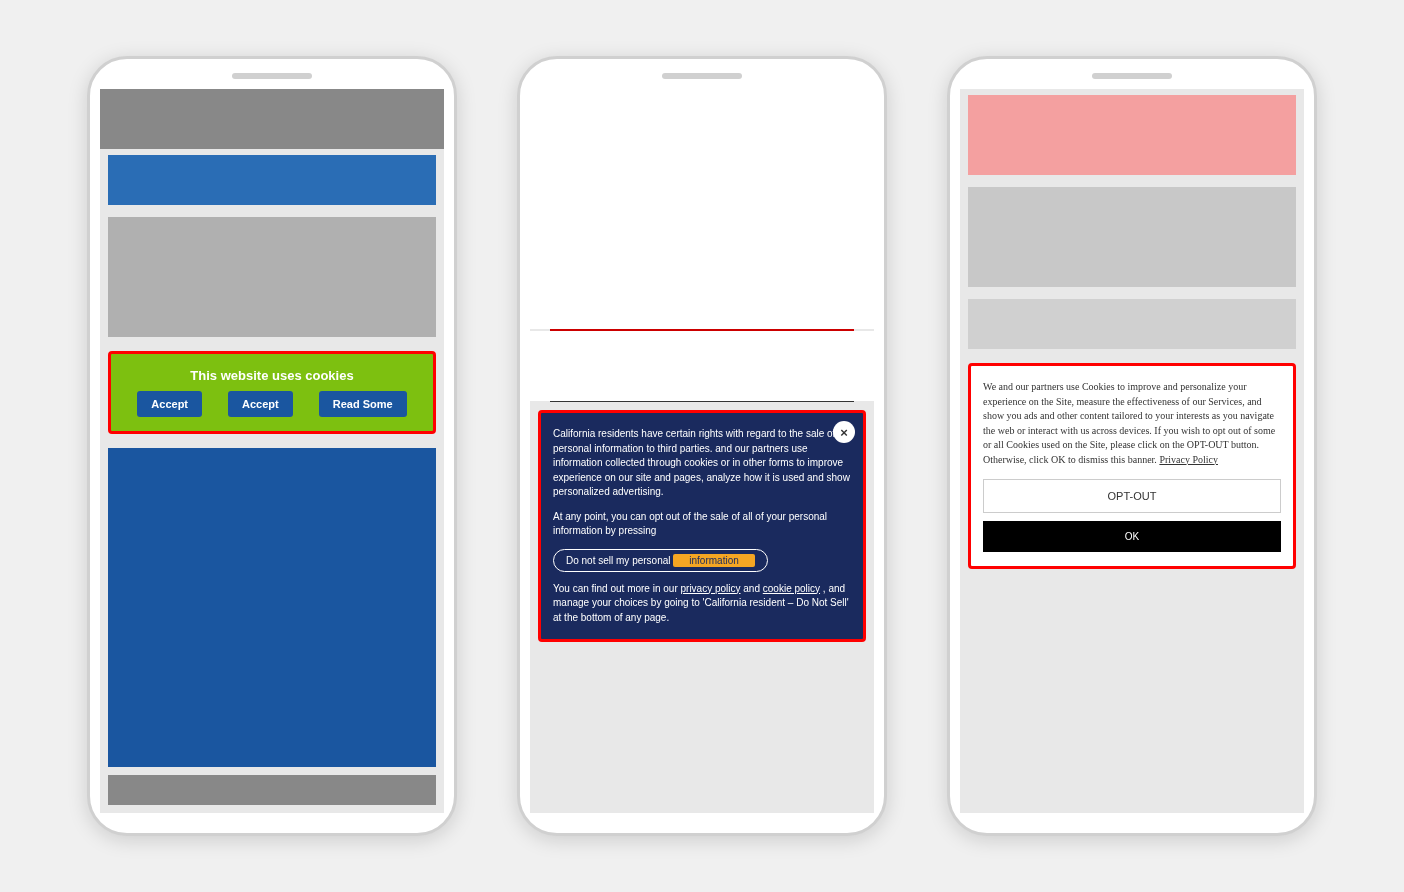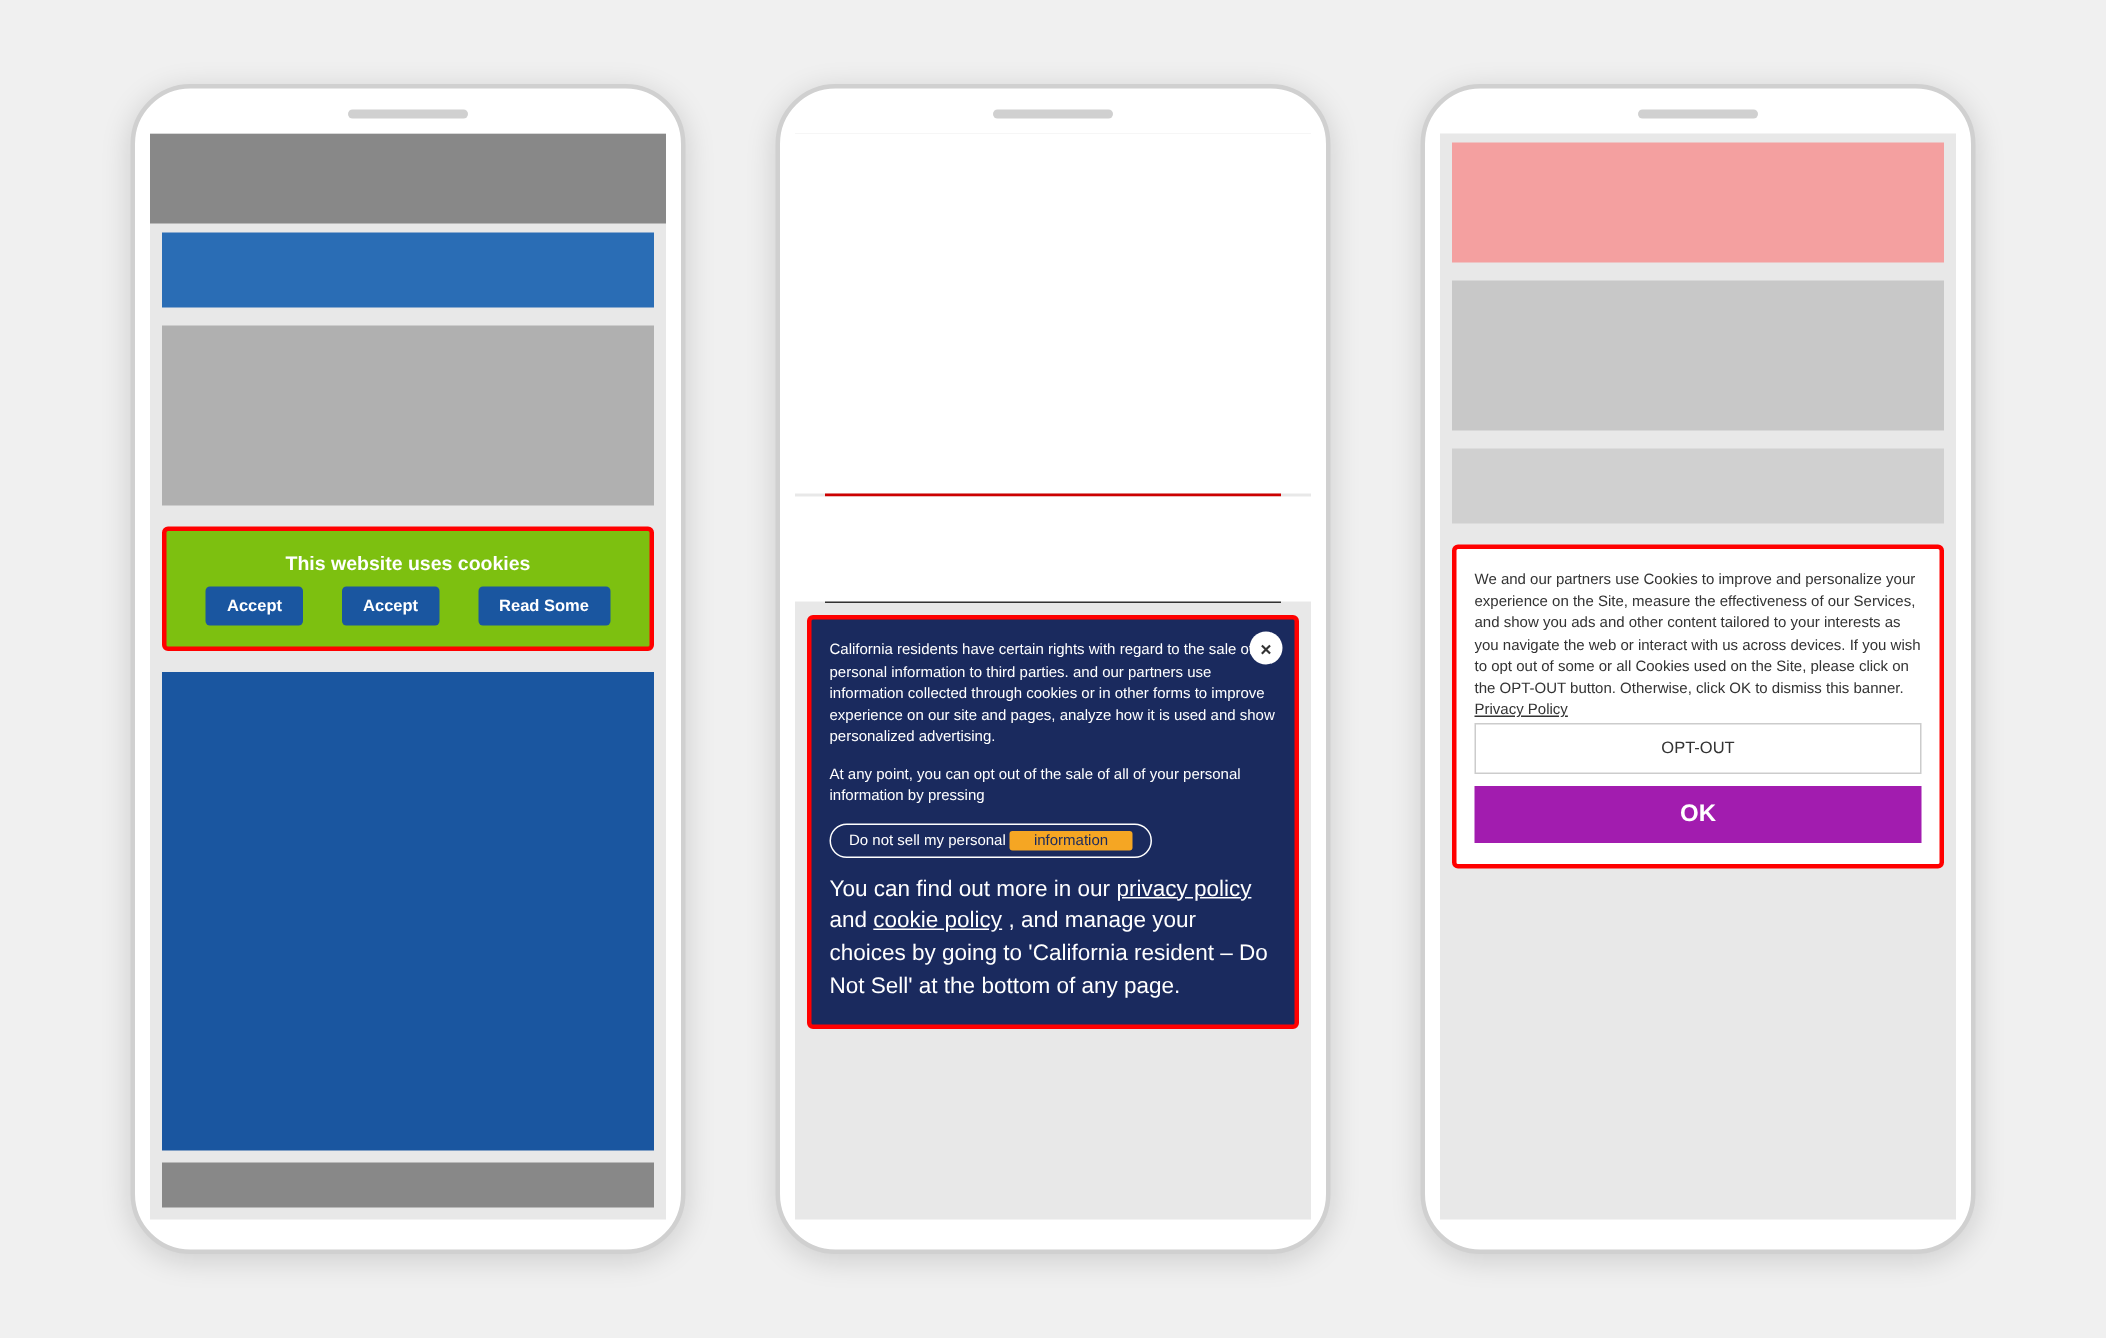--- a/index.html
+++ b/index.html
@@ -207,21 +207,21 @@
     }
 
     .p2-opt-out-btn span {
       background: #f5a623;
       color: #1a2a5e;
       padding: 1px 3px;
       border-radius: 2px;
     }
 
     .p2-cookie-text2 {
-      font-size: 15px;
+      font-size: 10px;
       line-height: 1.45;
     }
 
     .p2-link {
       text-decoration: underline;
     }
 
     
     .phone3-content {
       display: flex;
@@ -252,21 +252,23 @@
       background: #ffffff;
       border: 3px solid #ff0000;
       border-radius: 4px;
       padding: 14px 12px;
       color: #333;
     }
 
     .p3-cookie-text {
       font-size: 10px;
       line-height: 1.45;
+      margin-bottom: 12px;
       color: #333;
+      font-family: Liberation Serif, serif;
     }
 
     .p3-link {
       text-decoration: underline;
     }
 
     .p3-opt-out-btn {
       display: block;
       width: 100%;
       padding: 10px;
@@ -277,27 +279,27 @@
       cursor: pointer;
       margin-bottom: 8px;
       text-align: center;
       font-weight: 500;
     }
 
     .p3-ok-btn {
       display: block;
       width: 100%;
       padding: 10px;
-      background: #a21caf;
+      background: #000000;
       border: none;
       color: white;
-      font-size: 16px;
+      font-size: 10px;
       cursor: pointer;
       text-align: center;
-      font-weight: 700;
+      font-weight: 400;
     }
   </style>
 </head>
 <body>
 
 <div class="phones-container">
 
   <div class="phone">
     <div class="phone-screen">
       <div class="phone1-content">

